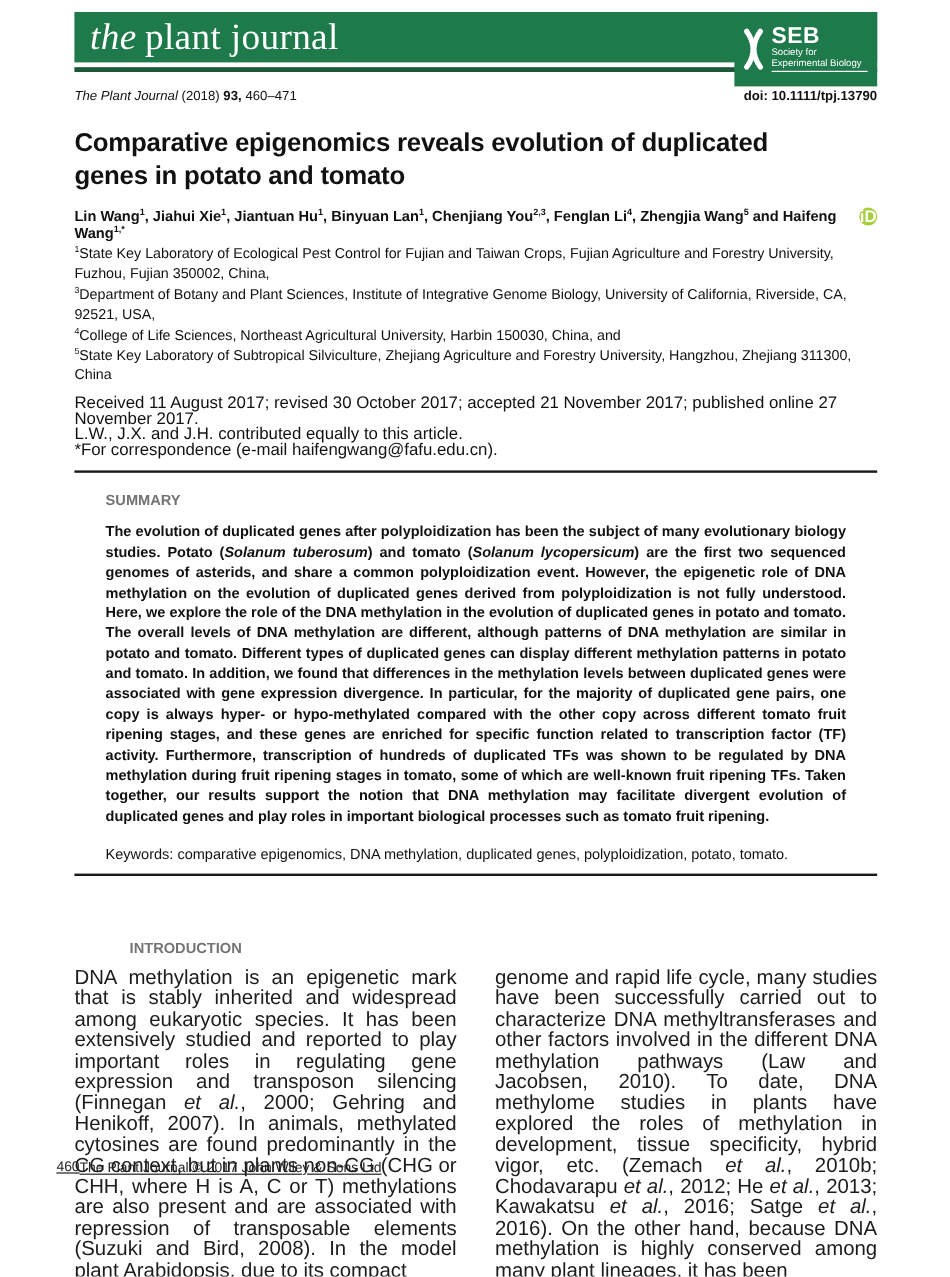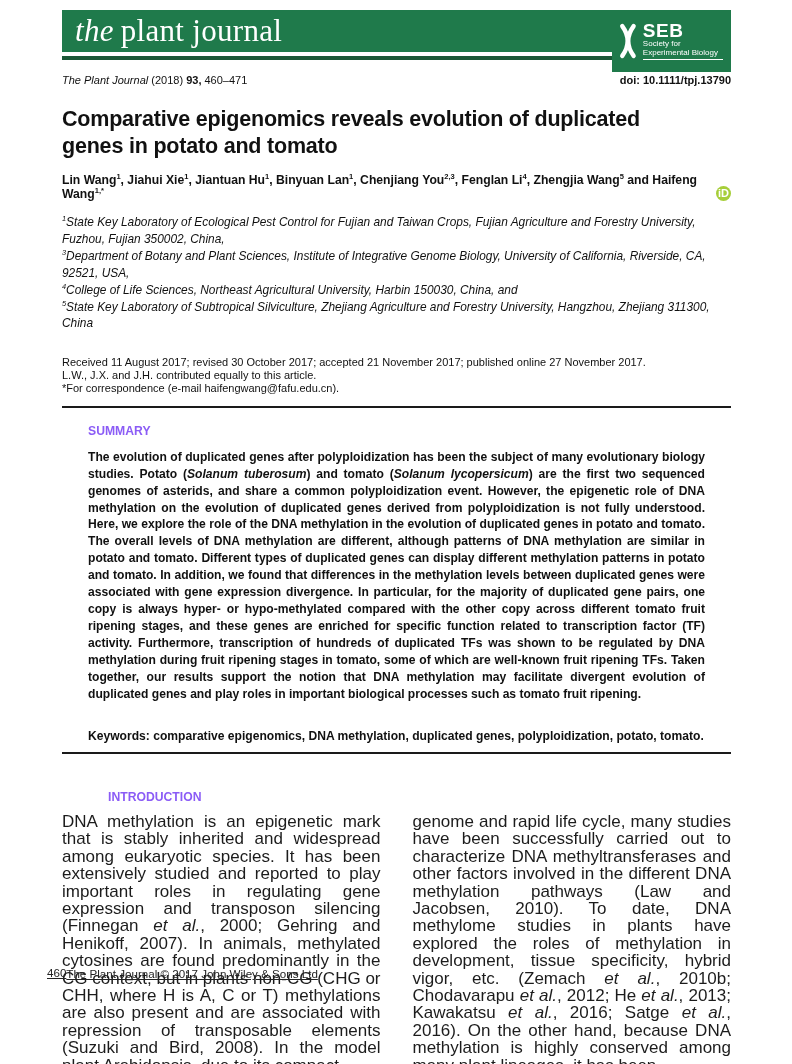--- a/index.html
+++ b/index.html
@@ -47,47 +47,47 @@
   }
   .doi { font-weight: bold; }
 
   
   .article-title {
     margin: 20px 0 0 0; font-size: 21.5px; line-height: 27px;
     font-weight: bold; color: #111; max-width: 640px; letter-spacing: -0.2px;
   }
   .authors-line {
     margin-top: 13px; font-size: 12.2px; font-weight: bold; color: #111;
-    display: flex; align-items: flex-end;
+    display: flex; align-items: flex-start;
   }
   .authors-line sup, .affiliation sup { line-height: 0; }
   sup { font-size: 0.62em; }
   .orcid {
     display: inline-block; width: 15px; height: 15px; border-radius: 50%;
-    color: #ffffff; font-size: 11px; font-weight: bold; text-align: center;
+    color: #ffffff; font-size: 14px; font-weight: bold; text-align: center;
     line-height: 15px; margin-left: 7px; flex: 0 0 auto;
   }
-  .affiliations { margin-top: 13px; font-size: 11.9px; line-height: 16.9px; font-style: italic; color: #111; }
-  .history { margin-top: 24px; font-size: 11px; line-height: 13px; color: #111; }
+  .affiliations { margin-top: 2px; font-size: 11.9px; line-height: 16.9px; color: #111; }
+  .history { margin-top: 8px; font-size: 14px; line-height: 13px; color: #111; }
 
   .rule { height: 1.5px; background: #1a1a1a; }
   .rule-1 { margin-top: 11px; }
   .rule-2 { margin-top: 9px; }
 
   
   .summary { margin: 16px 26px 0 26px; color: #111; }
-  .section-heading { font-size: 12.2px; font-weight: bold; color: #8b5cf6; }
+  .section-heading { font-size: 12.2px; font-weight: bold; color: #737373; }
   .summary-body {
     margin-top: 11px; font-size: 12.1px; font-weight: bold;
     line-height: 16.9px; text-align: justify;
   }
-  .keywords { margin-top: 27px; font-size: 12.1px; font-weight: bold; }
+  .keywords { margin-top: 17px; font-size: 12.1px; font-weight: normal; }
 
   
-  .intro-heading { margin-top: 36px; padding-left: 46px; }
+  .intro-heading { margin-top: 53px; padding-left: 46px; }
   .columns { display: flex; gap: 32px; margin-top: 9px; }
   .col { flex: 1 1 0; font-size: 17px; line-height: 17.4px; text-align: justify; color: #1c1c1c; }
 
   
   .footer {
     position: absolute; left: 47px; right: 61px; top: 966px;
     display: flex; align-items: flex-start;
     font-size: 11.6px; color: #222; text-decoration: underline;
   }
   .footer-copy { text-align: right; line-height: 15.5px; }

